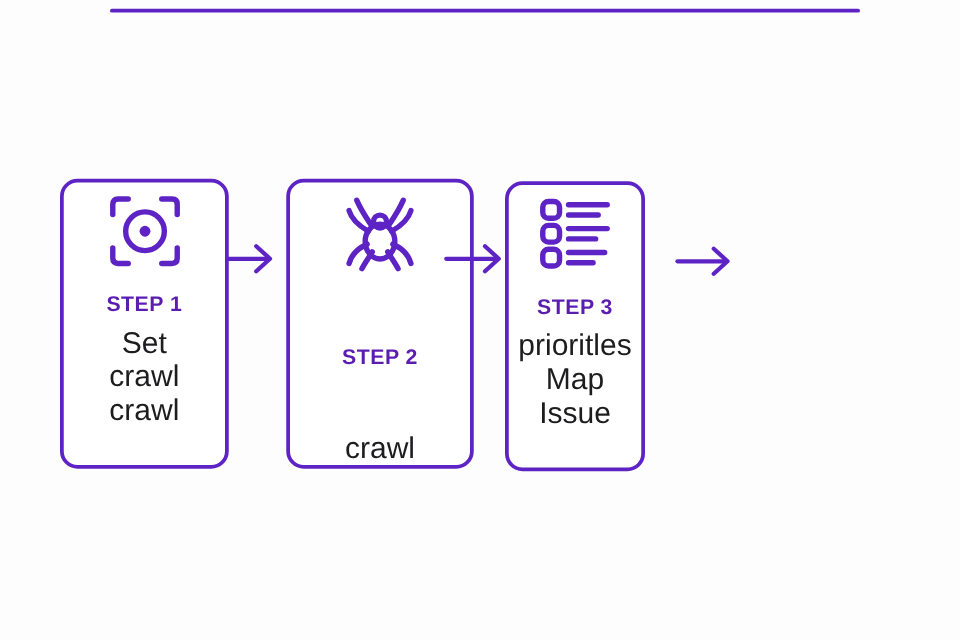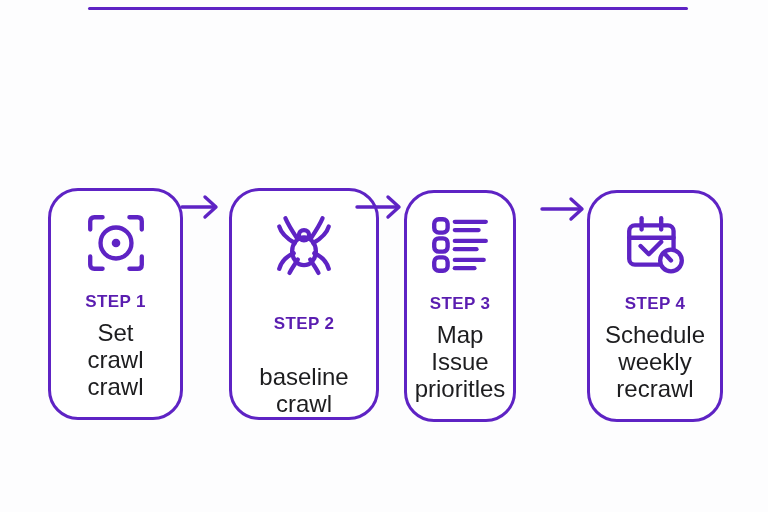--- a/index.html
+++ b/index.html
@@ -13,25 +13,24 @@
     background:var(--background,#fdfdfe);
   }
   .top-rule{
     position:absolute;left:88px;top:7px;width:600px;height:2.5px;
     background:var(--accent,#5e23c4);border-radius:2px;
   }
   .card{
     position:absolute;box-sizing:border-box;
     height:232px;
     border:3px solid var(--accent,#5e23c4);
-    border-radius:30px;
+    border-radius:14px;
     background:var(--card_bg,#ffffff);
     display:flex;flex-direction:column;align-items:center;
-    padding-top:17px;
-    margin-top:45px;
+    padding-top:4px;
   }
   #card1{left:48px;top:143px;width:135px;}
   #card2{left:229px;top:143px;width:150px;justify-content:space-between;}
   #card3{left:404px;top:145px;width:112px;}
   #card4{left:587px;top:145px;width:136px;}
   .icon-box{
     height:70px;width:70px;
     display:flex;align-items:center;justify-content:center;
   }
   .icon-box svg{stroke:var(--accent,#5e23c4);}
@@ -88,65 +87,45 @@
         <path d="M22 42 C15 45 10 50 8 57"></path>
         <path d="M26 48 C23 53 20 57 18 61"></path>
         <path d="M39 27 C43 21 47 15 50 8"></path>
         <path d="M41 32 C48 28 54 23 56 16"></path>
         <path d="M42 42 C49 45 54 50 56 57"></path>
         <path d="M38 48 C41 53 44 57 46 61"></path>
       </svg>
     </div>
     <div class="step-label">STEP 2</div>
     <div class="desc">
-      <span>baseline</span>
       <span>crawl</span>
     </div>
   </div>
 
   <div class="card" id="card3">
     <div class="icon-box">
       <svg width="66" height="66" viewBox="0 0 64 64" fill="none" stroke-width="4.2" stroke-linecap="round" stroke-linejoin="round">
         <rect x="7" y="7" width="13" height="13" rx="4.5"></rect>
         <rect x="7" y="25.5" width="13" height="13" rx="4.5"></rect>
         <rect x="7" y="44" width="13" height="13" rx="4.5"></rect>
         <path d="M27 9.5 H57"></path>
           <path d="M27 17.5 H50"></path>
         <path d="M27 28 H57"></path>
           <path d="M27 36 H48"></path>
         <path d="M27 46.5 H55"></path>
           <path d="M27 54.5 H46"></path>
       </svg>
     </div>
     <div class="step-label">STEP 3</div>
     <div class="desc">
+      <span>prioritles</span>
       <span>Map Issue</span>
-      <span>prioritles</span>
     </div>
   </div>
 
-  <div class="card" id="card4">
-    <div class="icon-box">
-      <svg width="66" height="66" viewBox="0 0 64 64" fill="none" stroke-width="4.2" stroke-linecap="round" stroke-linejoin="round">
-        <rect x="7" y="13" width="43" height="38" rx="5.5"></rect>
-        <path d="M19 6 V17"></path>
-        <path d="M38 6 V17"></path>
-        <path d="M7 25 H50"></path>
-        <path d="M18 33 L26 41 L38 29"></path>
-        <circle cx="47.5" cy="47" r="10.5" fill="#FDFDFE"></circle>
-        <path d="M47.5 47 L41.5 40.5"></path>
-      </svg>
-    </div>
-    <div class="step-label">STEP 4</div>
-    <div class="desc">
-      <span>Schedule</span>
-      <span>weekly</span>
-      <span>recrawl</span>
-    </div>
-  </div>
 
   <svg class="arrow" id="arrow1" style="left:181px;top:189px" width="42" height="36">
     <line x1="1" y1="18" x2="34" y2="18"></line>
     <path d="M24 8 L35 18 L24 28"></path>
   </svg>
   <svg class="arrow" id="arrow2" style="left:356px;top:189px" width="50" height="36">
     <line x1="1" y1="18" x2="42" y2="18"></line>
     <path d="M32 8 L43 18 L32 28"></path>
   </svg>
   <svg class="arrow" id="arrow3" style="left:541px;top:191px" width="48" height="36">

